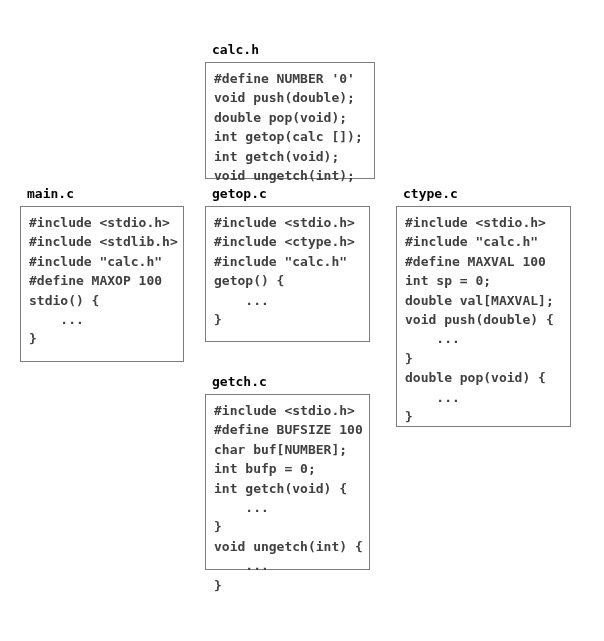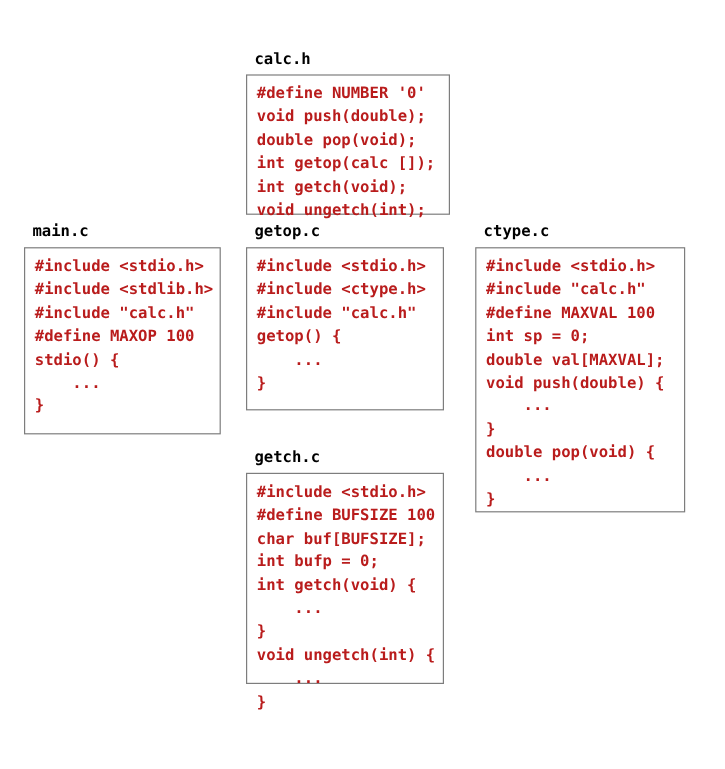--- a/index.html
+++ b/index.html
@@ -38,21 +38,21 @@
   .module-box {
     border: 1.5px solid #7d7d7d;
     background: #ffffff;
     box-sizing: border-box;
     padding: 6px 8px 6px 8px;
   }
   .code-line {
     font-family: "DejaVu Sans Mono", "Liberation Mono", monospace;
     font-size: 13px;
     font-weight: bold;
-    color: #b91c1c;
+    color: #404040;
     line-height: 19.4px;
     white-space: pre;
     letter-spacing: 0px;
   }
 
   
   #mod-calc-h  { left: 205px; top: 42px;  }
   #mod-calc-h  .module-box { width: 170px; height: 117px; }
 
   #mod-main-c  { left: 20px;  top: 186px; }
@@ -124,21 +124,21 @@
       <div class="code-line">    ...</div>
       <div class="code-line">}</div>
     </div>
   </div>
 
   <div class="module" id="mod-getch-c">
     <div class="module-label">getch.c</div>
     <div class="module-box">
       <div class="code-line">#include &lt;stdio.h&gt;</div>
       <div class="code-line">#define BUFSIZE 100</div>
-      <div class="code-line">char buf[BUFSIZE];</div>
+      <div class="code-line">char buf[NUMBER];</div>
       <div class="code-line">int bufp = 0;</div>
       <div class="code-line">int getch(void) {</div>
       <div class="code-line">    ...</div>
       <div class="code-line">}</div>
       <div class="code-line">void ungetch(int) {</div>
       <div class="code-line">    ...</div>
       <div class="code-line">}</div>
     </div>
   </div>
 

